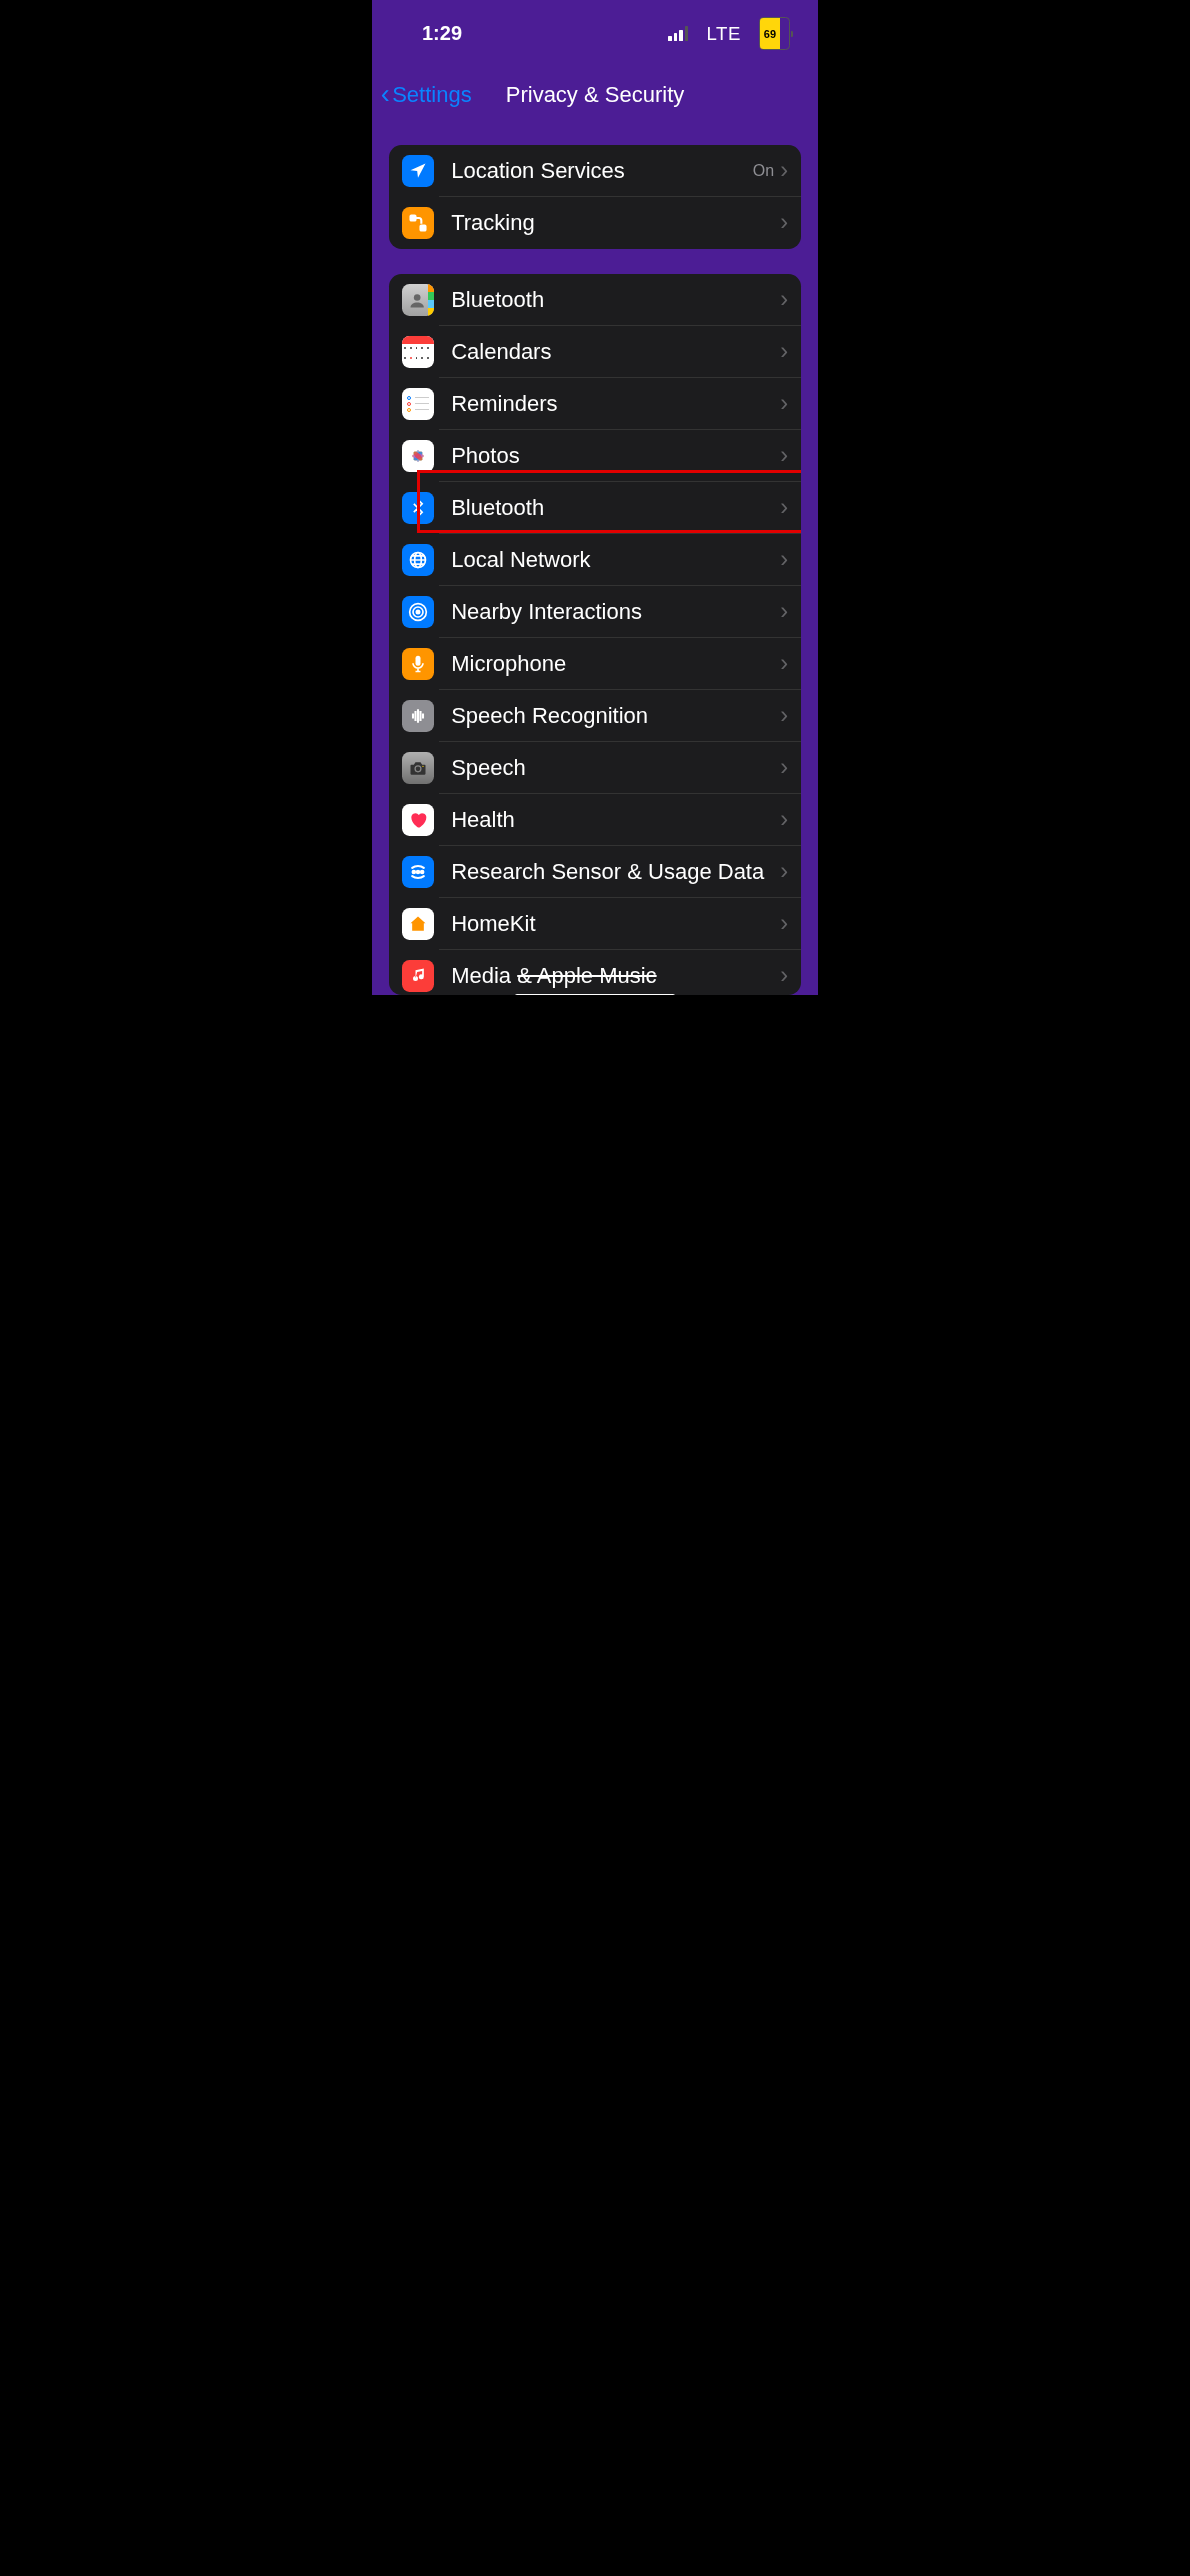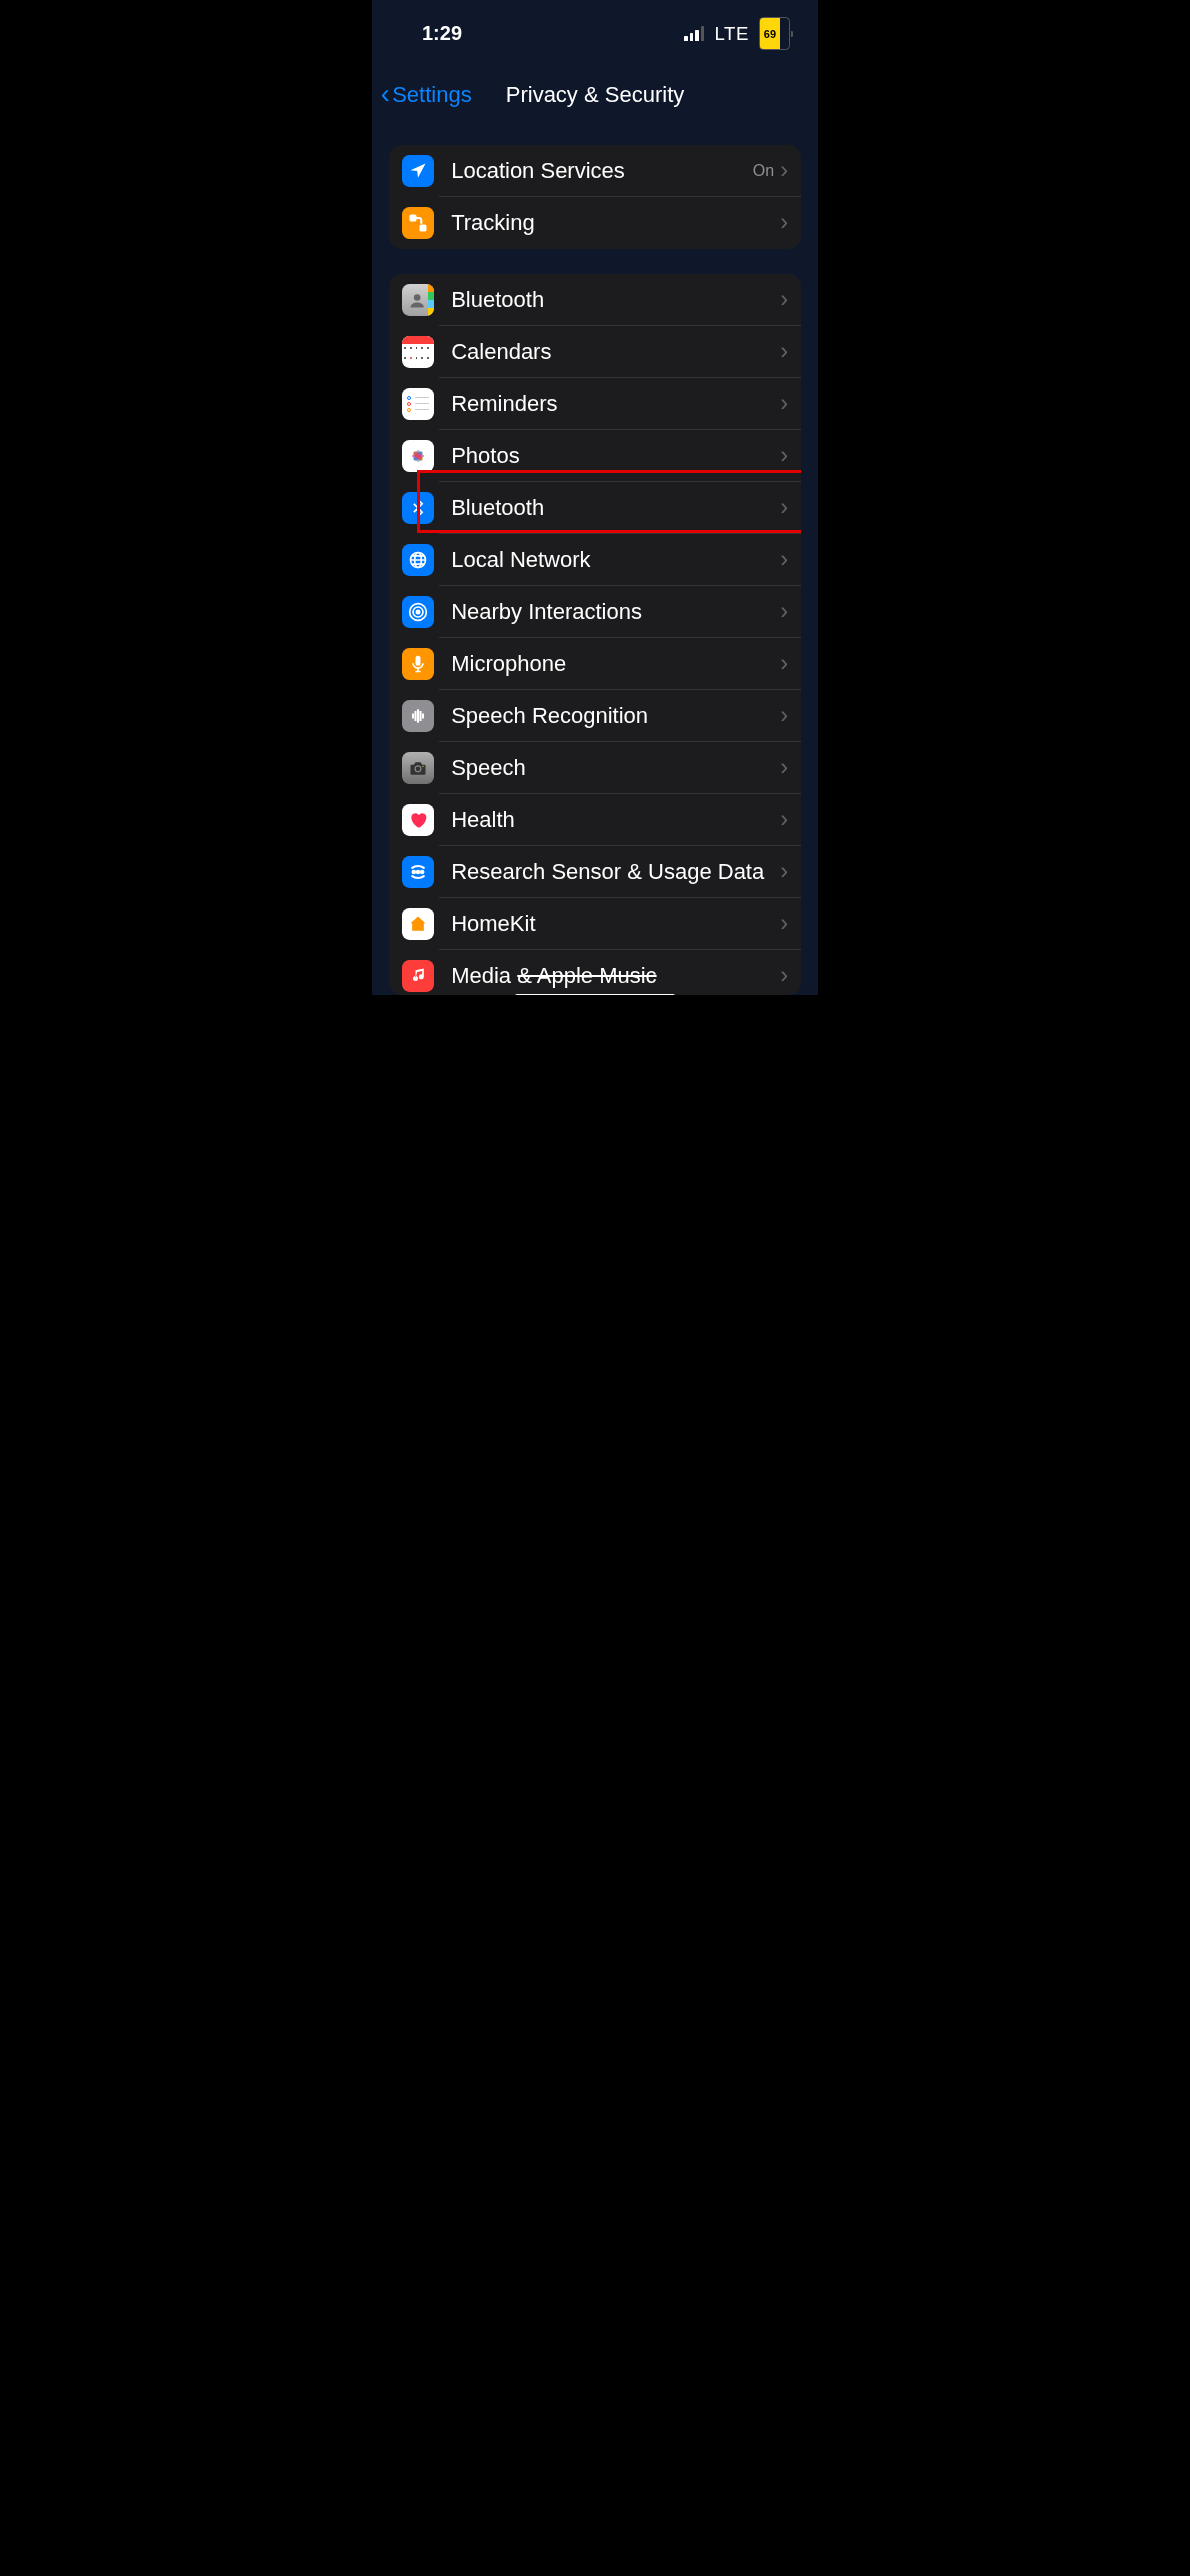--- a/index.html
+++ b/index.html
@@ -1,19 +1,19 @@
 <!DOCTYPE html>
 <html style="font-size:10px"><head>
   <meta charset="utf-8">
   <style>
     * { margin: 0; padding: 0; box-sizing: border-box; }
     body { background: #000; font-family: -apple-system, 'Helvetica Neue', Arial, sans-serif; width: 1190px; height: 2576px; position: relative; color: #fff; }
-    .phone { width: 446px; margin: 0 auto; background: #0f172a; position: relative; }
+    .phone { width: 446px; margin: 0 auto; background: #4c1d95; position: relative; }
     .status-bar { display: flex; justify-content: space-between; align-items: center; padding: 17.4px 25px 6.2px 50px; font-size: 20px; font-weight: 600; }
-    .status-right { display: flex; align-items: center; gap: 10px; }
+    .status-right { display: flex; align-items: center; gap: 18px; }
     .signal-bars { display: flex; align-items: flex-end; gap: 1.9px; }
     .bar { width: 3.7px; background: #fff; border-radius: 0.6px; }
     .b1 { height: 5.6px; } .b2 { height: 8.7px; } .b3 { height: 11.8px; } .b4 { height: 15px; background: #555; }
     .lte { font-size: 18.6px; font-weight: 500; letter-spacing: 0.6px; }
     .battery { display: flex; align-items: center; }
     .batt-body { width: 31px; height: 33px; border: 1.2px solid #555; border-radius: 4.3px; position: relative; overflow: hidden; }
     .batt-fill { position: absolute; left: 0; top: 0; bottom: 0; width: 69%; background: #FFD60A; display: flex; align-items: center; justify-content: center; font-size: 11px; font-weight: 700; color: #000; }
     .batt-tip { width: 1.9px; height: 6.2px; background: #555; border-radius: 0 1.2px 1.2px 0; margin-left: 1.2px; }
     .nav-header { display: flex; align-items: center; padding: 25px 12.4px 18.6px; position: relative; }
     .back-btn { display: flex; align-items: center; color: #0A84FF; font-size: 22px; position: absolute; left: 8.7px; }

